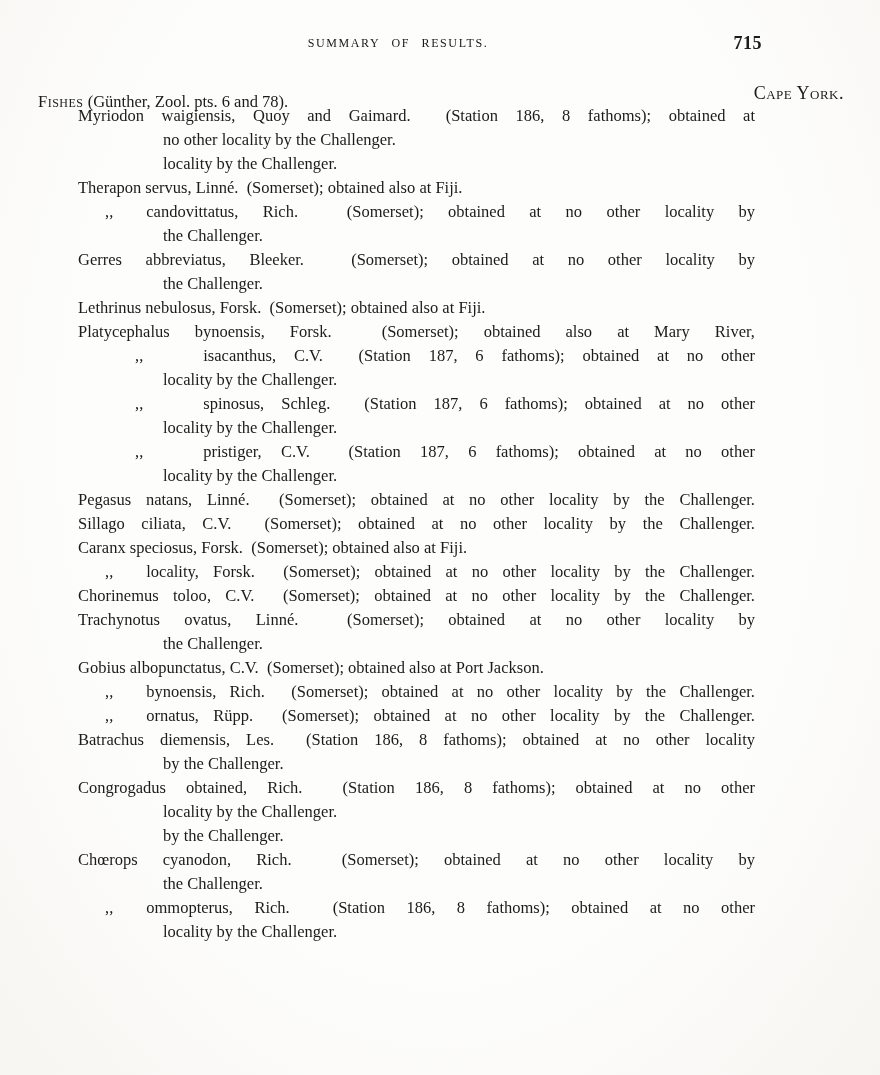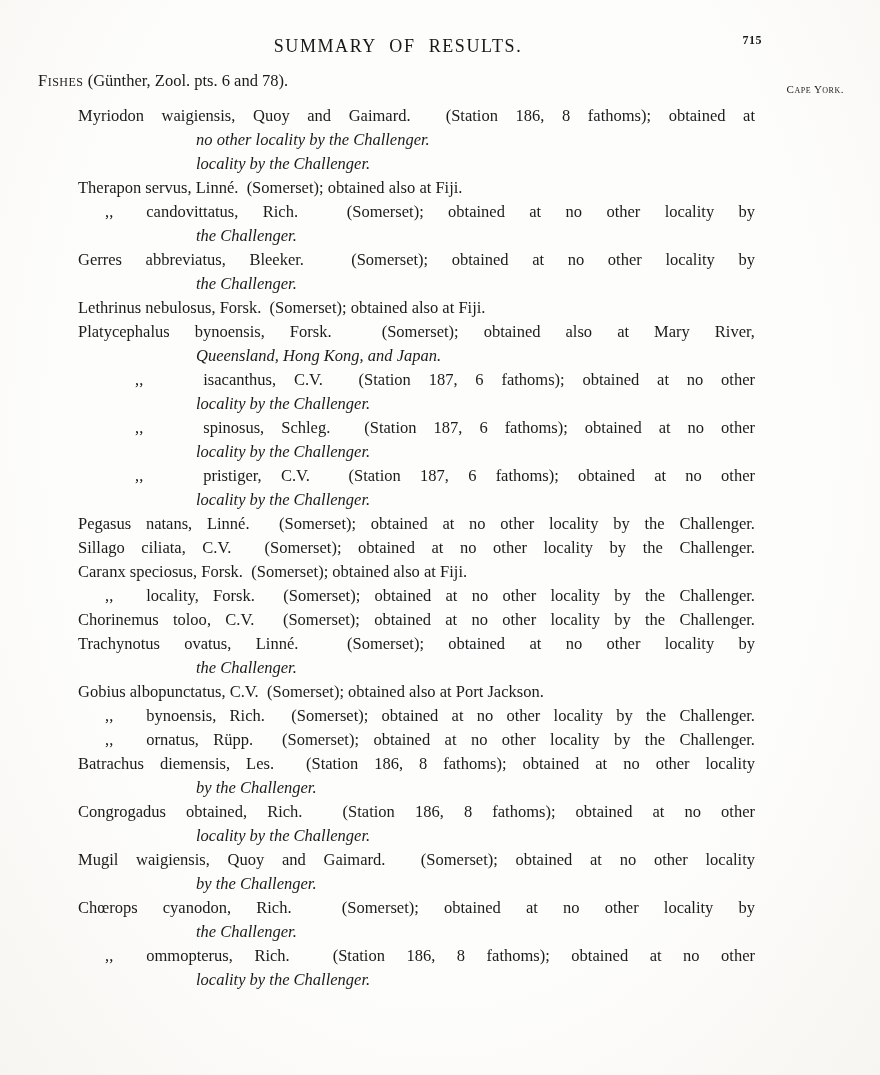--- a/index.html
+++ b/index.html
@@ -16,60 +16,60 @@
     position: absolute;
     inset: 0;
     background: radial-gradient(ellipse at 50% 40%, #fdfdfc 60%, #f7f5f1 100%);
   }
   .running-header {
     position: absolute;
     left: 78px;
     top: 36px;
     width: 640px;
     text-align: center;
-    font-size: 18px;
+    font-size: 12px;
     letter-spacing: 1.6px;
     word-spacing: 7px;
     color: #181818;
   }
   .page-number {
     position: absolute;
     right: 118px;
     top: 33px;
-    font-size: 12px;
+    font-size: 18px;
     font-weight: bold;
     letter-spacing: 0.5px;
   }
   .section-heading {
     position: absolute;
     left: 38px;
-    top: 71px;
+    top: 92px;
     font-size: 16.5px;
     text-align: right;
   }
   .sc { font-variant: small-caps; letter-spacing: 0.5px; }
   .margin-note {
     position: absolute;
     right: 36px;
     top: 83px;
-    font-size: 11px;
+    font-size: 18px;
     font-variant: small-caps;
     letter-spacing: 0.5px;
   }
   .entries {
     position: absolute;
     left: 78px;
     top: 104px;
     width: 677px;
     font-size: 16.5px;
     line-height: 24px;
   }
   .entry .l1 { text-align: justify; }
   .entry .l1.j { text-align-last: justify; }
-  .entry .l2 { margin-left: 118px; font-style: italic; }
+  .entry .l2 { margin-left: 85px; }
   .species { }
   .pre, .mid { display: inline-block; height: 1px; }
   .ditto-l1 .pre { width: 27px; }
   .ditto-l1 .mid { width: 33px; }
   .ditto-l2 .pre { width: 57px; }
   .ditto-l2 .mid { width: 60px; }
   .ditto { font-style: normal; }
 </style>
 </head>
 <body>
@@ -109,21 +109,20 @@
     <div class="l2">the Challenger.</div>
   </div>
 
   <div class="entry">
     <div class="l1"><span class="species">Lethrinus nebulosus</span><span class="tx">, Forsk.&nbsp; (Somerset); obtained also at Fiji.</span></div>
 
   </div>
 
   <div class="entry">
     <div class="l1 j"><span class="species">Platycephalus bynoensis</span><span class="tx">, Forsk.&nbsp; (Somerset); obtained also at Mary River,</span></div>
-    <div class="l2">Queensland, Hong Kong, and Japan.</div>
   </div>
 
   <div class="entry ditto-l2">
     <div class="l1 j"><span class="pre"></span><span class="ditto">,,</span><span class="mid"></span><span class="species">isacanthus</span><span class="tx">, C.V.&nbsp; (Station 187, 6 fathoms); obtained at no other</span></div>
     <div class="l2">locality by the Challenger.</div>
   </div>
 
   <div class="entry ditto-l2">
     <div class="l1 j"><span class="pre"></span><span class="ditto">,,</span><span class="mid"></span><span class="species">spinosus</span><span class="tx">, Schleg.&nbsp; (Station 187, 6 fathoms); obtained at no other</span></div>
     <div class="l2">locality by the Challenger.</div>
@@ -183,21 +182,20 @@
     <div class="l1 j"><span class="species">Batrachus diemensis</span><span class="tx">, Les.&nbsp; (Station 186, 8 fathoms); obtained at no other locality</span></div>
     <div class="l2">by the Challenger.</div>
   </div>
 
   <div class="entry">
     <div class="l1 j"><span class="species">Congrogadus obtained</span><span class="tx">, Rich.&nbsp; (Station 186, 8 fathoms); obtained at no other</span></div>
     <div class="l2">locality by the Challenger.</div>
   </div>
 
   <div class="entry">
-    <div class="l1 j"><span class="species">Mugil waigiensis</span><span class="tx">, Quoy and Gaimard.&nbsp; (Somerset); obtained at no other locality</span></div>
     <div class="l2">by the Challenger.</div>
   </div>
 
   <div class="entry">
     <div class="l1 j"><span class="species">Chœrops cyanodon</span><span class="tx">, Rich.&nbsp; (Somerset); obtained at no other locality by</span></div>
     <div class="l2">the Challenger.</div>
   </div>
 
   <div class="entry ditto-l1">
     <div class="l1 j"><span class="pre"></span><span class="ditto">,,</span><span class="mid"></span><span class="species">ommopterus</span><span class="tx">, Rich.&nbsp; (Station 186, 8 fathoms); obtained at no other</span></div>

